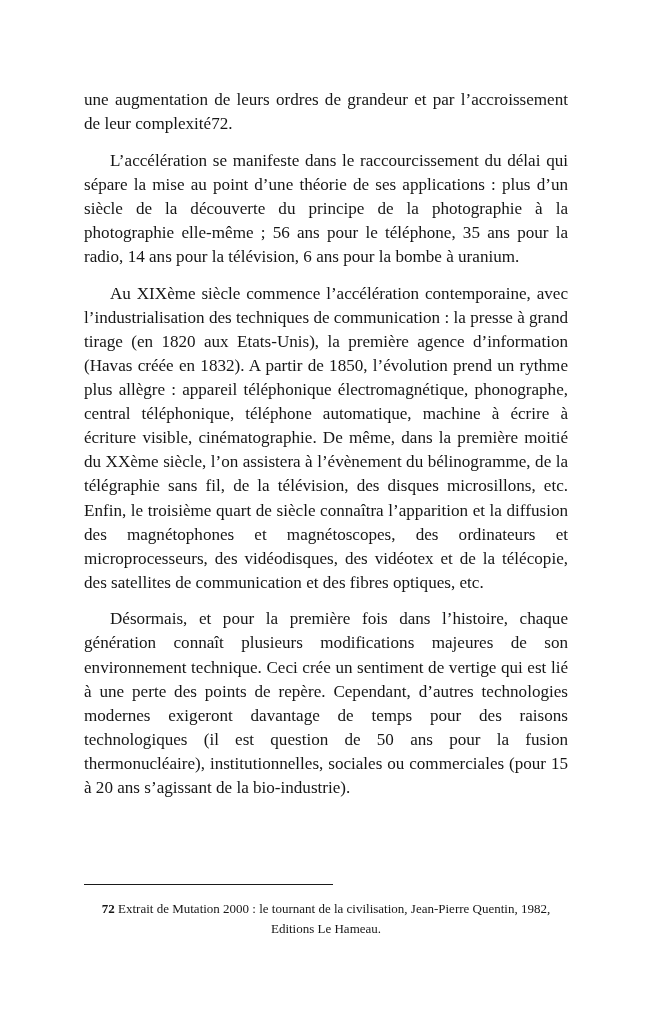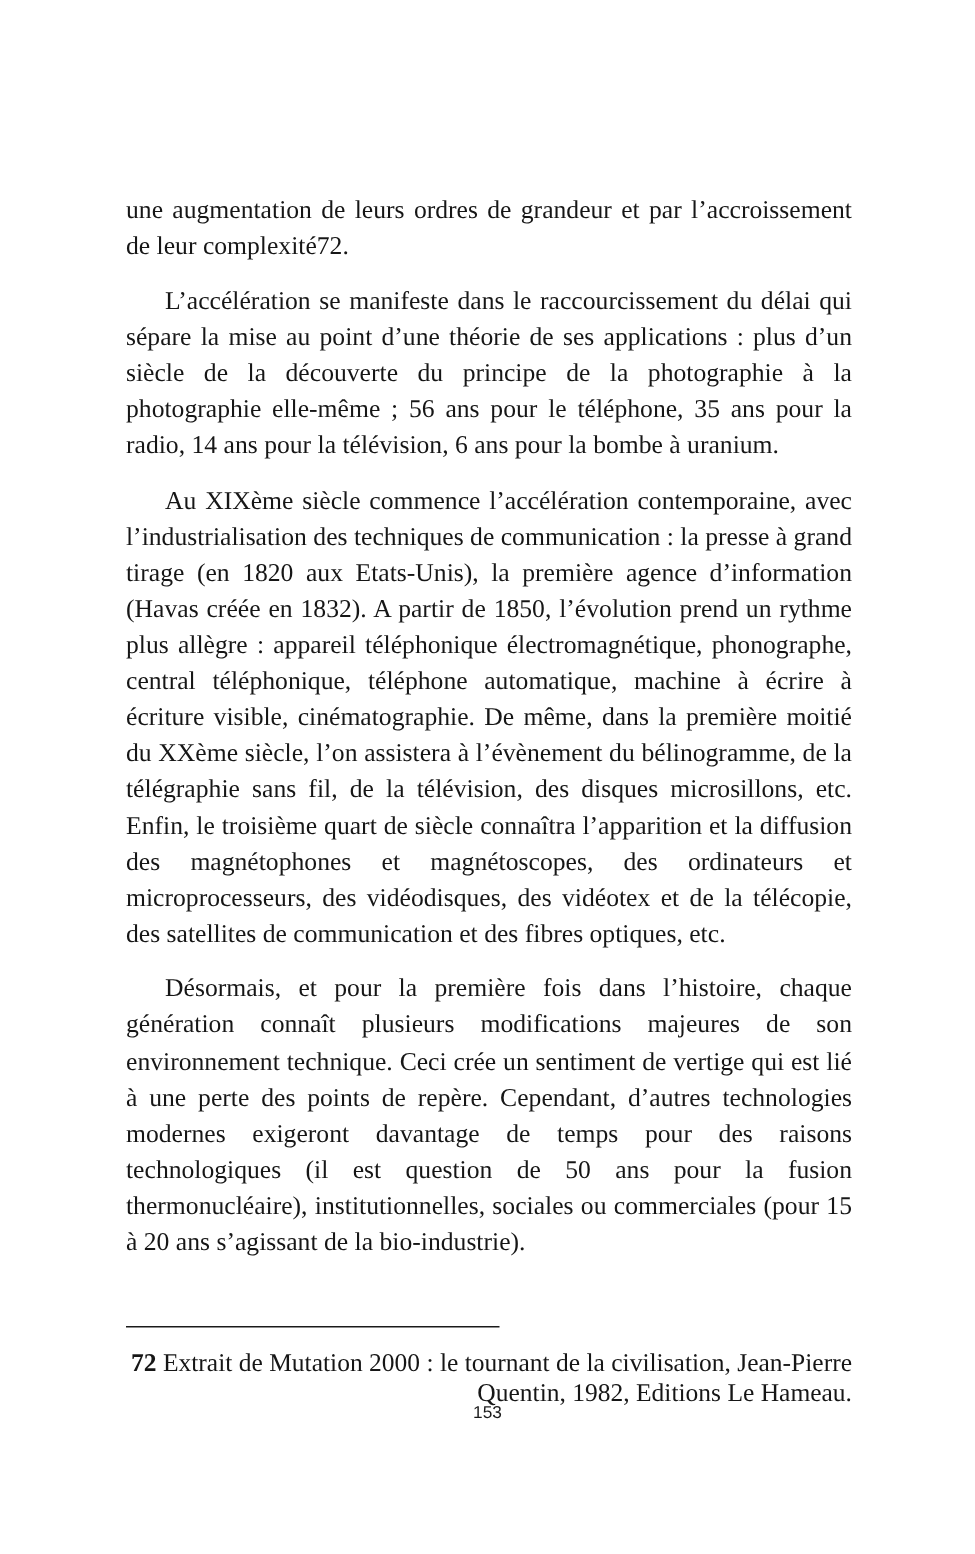--- a/index.html
+++ b/index.html
@@ -45,43 +45,42 @@
     word-spacing: 0px;
   }
 
   p.body-par + p.body-par {
     margin-top: 12.5px;
   }
 
   
   p.body-par.continuation {
     text-indent: 0;
-    margin-top: 40px;
   }
 
   .footnote-area {
     position: absolute;
     left: 84px;
     top: 884px;
     width: 484px;
   }
 
   .footnote-rule {
     width: 249px;
     height: 0;
     border: 0;
     border-top: 1.6px solid #1a1a1a;
     margin: 0 0 14px 0;
   }
 
   p.footnote {
     margin: 0;
-    font-size: 17px;
+    font-size: 13px;
     line-height: 19.6px;
-    text-align: right;
+    text-align: center;
     text-indent: 0;
   }
 
   .fn-marker {
     font-weight: bold;
   }
 
   .page-number {
     position: absolute;
     left: 0;
@@ -110,15 +109,14 @@
     <p class="body-par">Désormais, et pour la première fois dans l’histoire, chaque génération connaît plusieurs modifications majeures de son environnement technique. Ceci crée un sentiment de vertige qui est lié à une perte des points de repère. Cependant, d’autres technologies modernes exigeront davantage de temps pour des raisons technologiques (il est question de 50 ans pour la fusion thermonucléaire), institutionnelles, sociales ou commerciales (pour 15 à 20 ans s’agissant de la bio-industrie).</p>
 
 
   </div>
 
   <div class="footnote-area">
     <hr class="footnote-rule">
     <p class="footnote"><span class="fn-marker">72</span><span> </span><span>Extrait de Mutation 2000 : le tournant de la civilisation, Jean-Pierre Quentin, 1982, Editions Le Hameau.</span></p>
   </div>
 
-  <div class="page-number">153</div>
 
 </div>
 
 </body></html>

